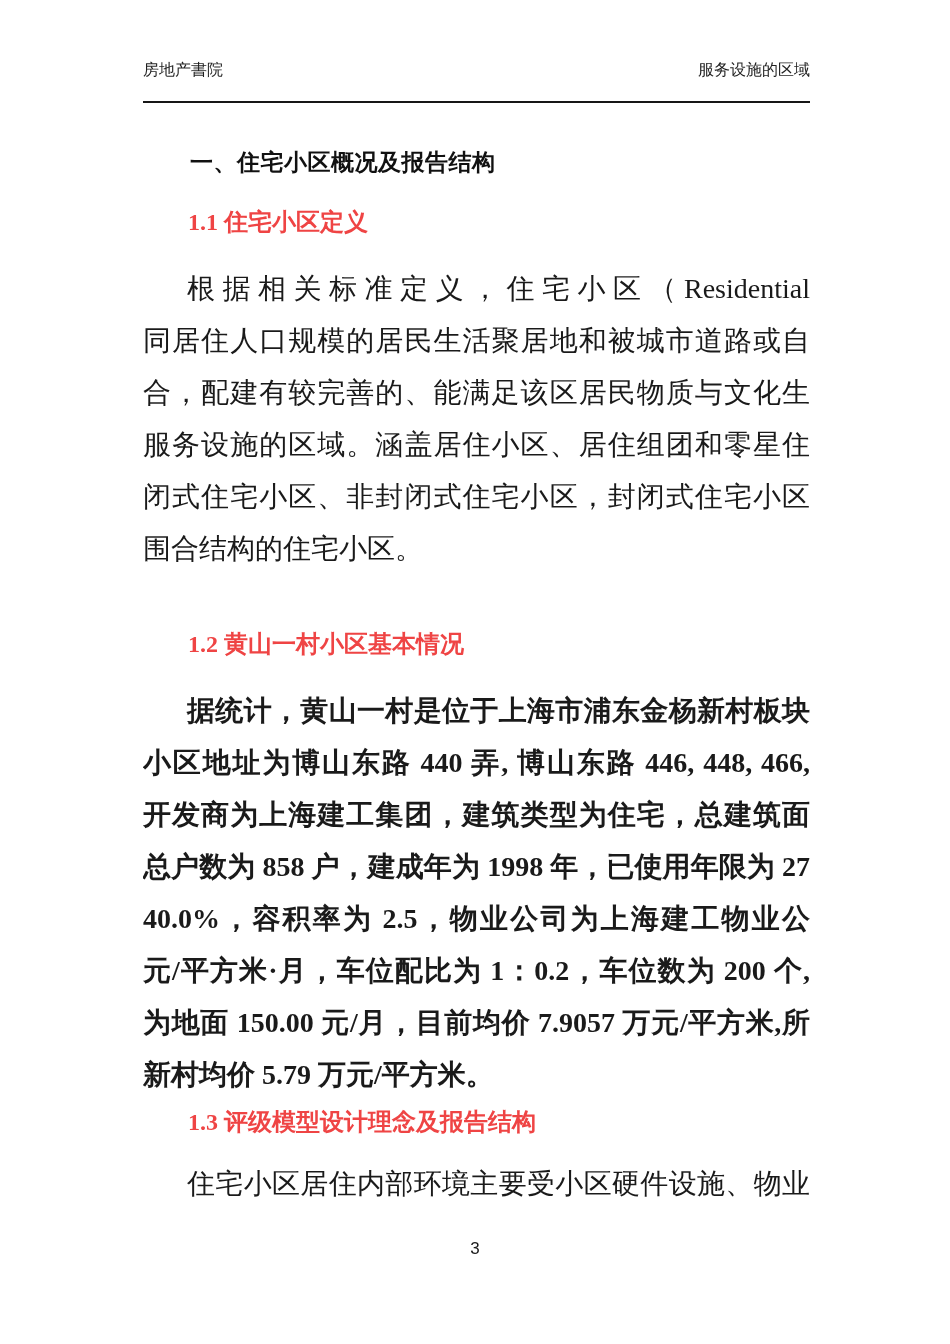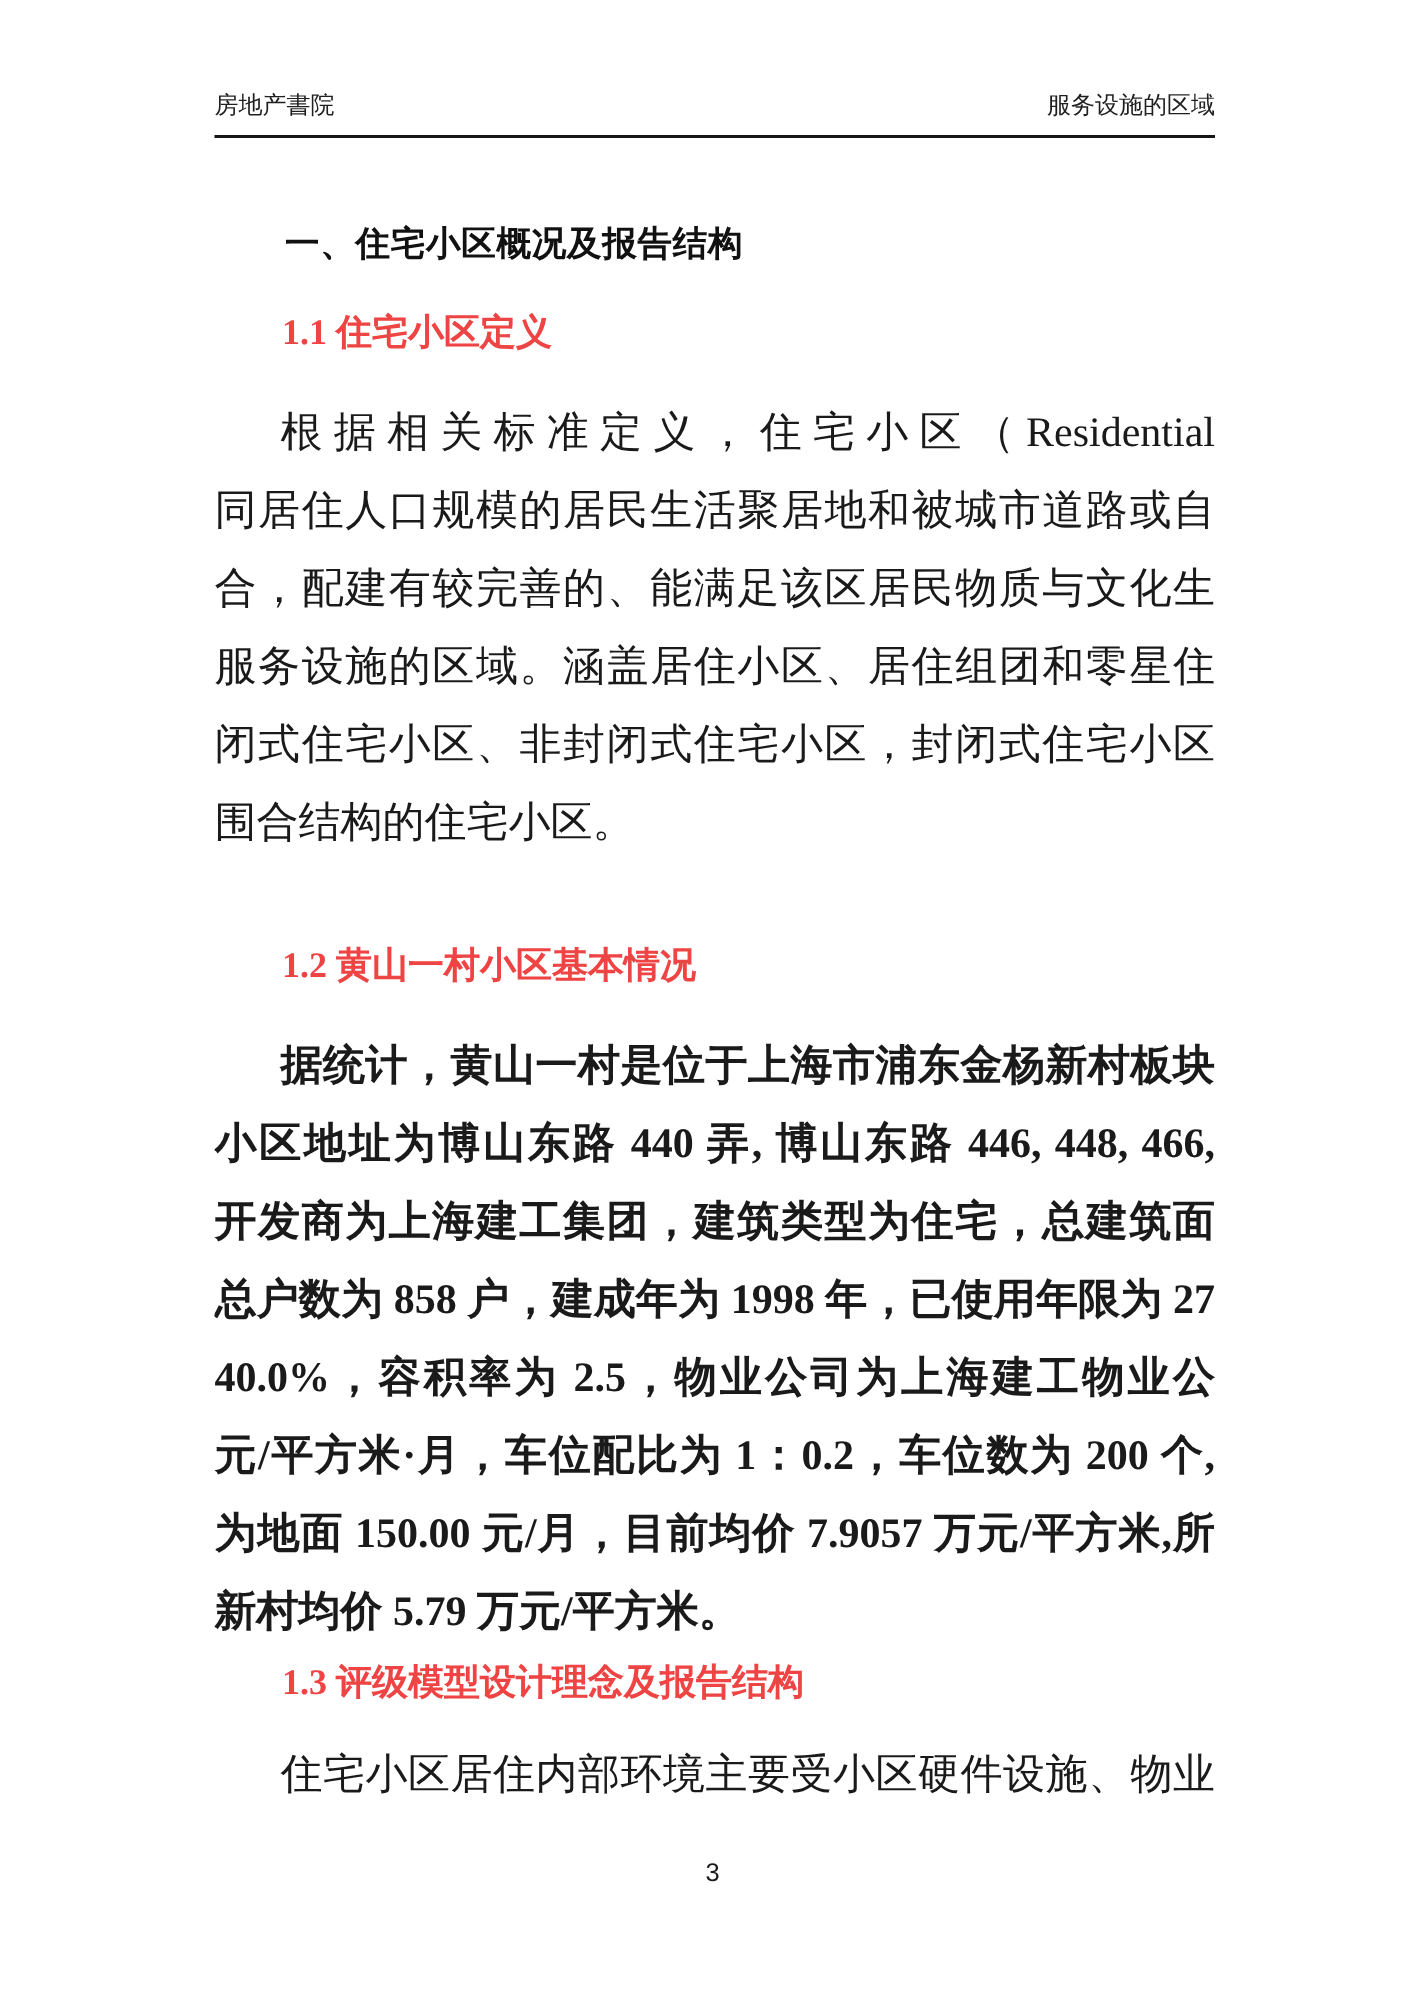--- a/index.html
+++ b/index.html
@@ -10,21 +10,21 @@
     color:#1a1a1a;
     font-family:"Liberation Serif","DejaVu Serif",serif;
     overflow:hidden;
   }
   
   .hdr {
     position:absolute; left:143px; top:60px; width:667px;
     display:flex; justify-content:space-between; align-items:flex-end;
     font-family:"Liberation Sans","DejaVu Sans",sans-serif;
     font-size:16px; color:#1f1f1f;
-    padding-bottom:9px;
+    padding-bottom:20px;
     border-bottom:2px solid #161616;
   }
   
   .h1 {
     position:absolute; left:143px; top:143px; width:667px;
     padding-left:47px; box-sizing:border-box;
     font-size:23px; font-weight:700; line-height:40px;
     letter-spacing:0.5px; color:#111;
   }
   .h2 {

